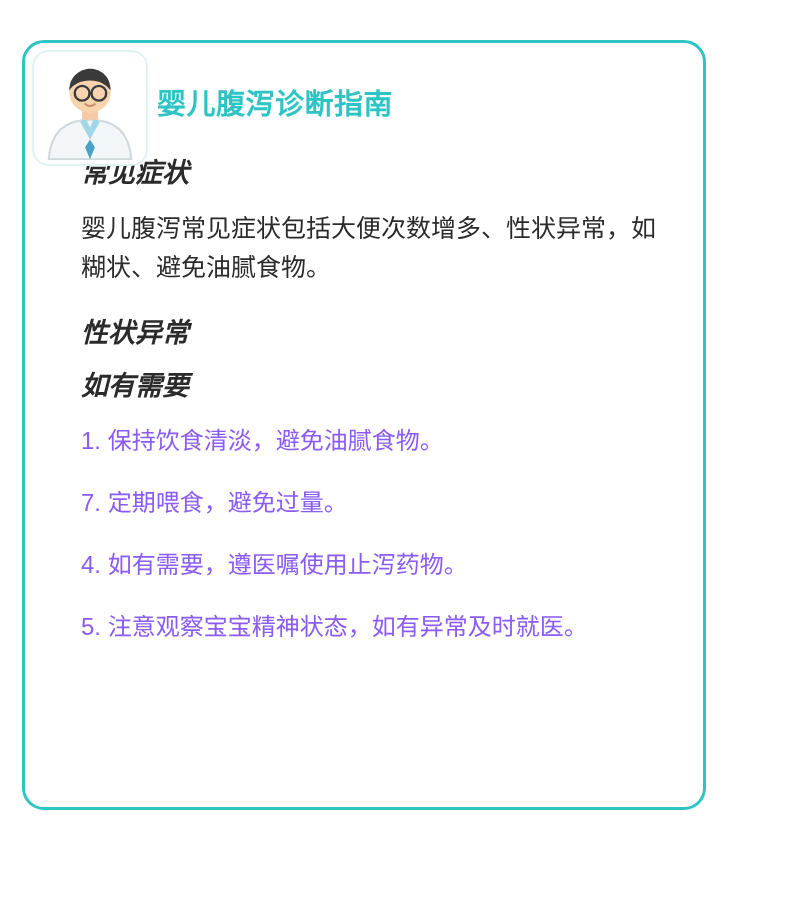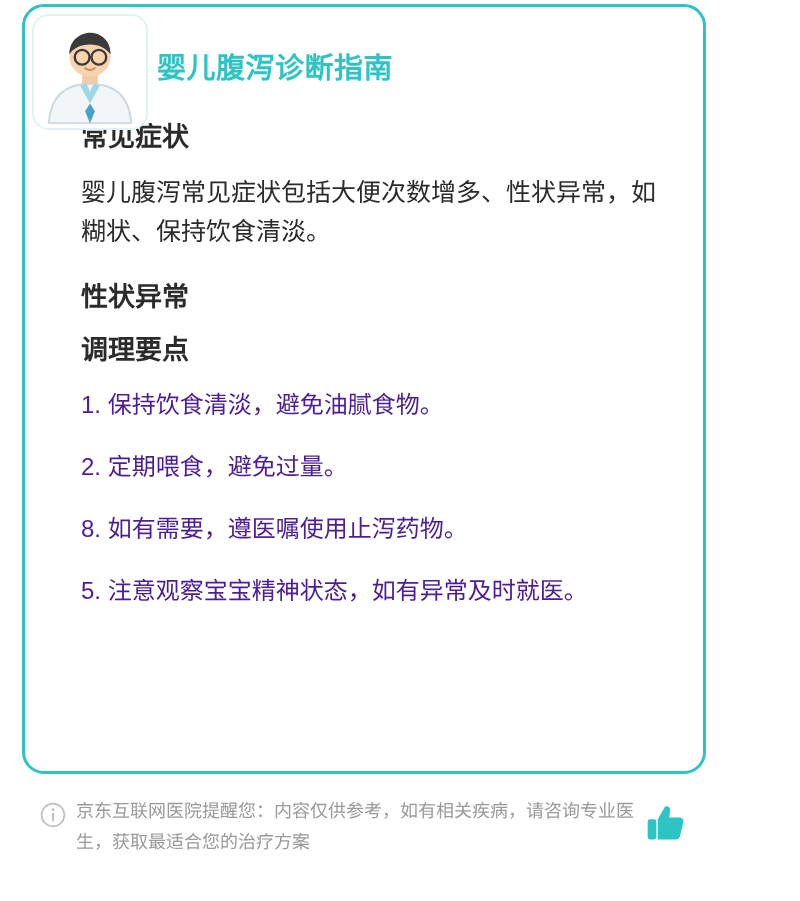--- a/index.html
+++ b/index.html
@@ -14,21 +14,21 @@
     font-family: "Liberation Sans", "DejaVu Sans", sans-serif;
     position: relative;
     overflow: hidden;
   }
 
   .page {
     position: relative;
     width: 728px;
     height: 901px;
     box-sizing: border-box;
-    padding: 4px 22px 0 22px;
+    padding: 40px 22px 0 22px;
   }
 
   
   .card {
     position: relative;
     border: 3px solid #2ec4c4;
     border-radius: 22px;
     background: #ffffff;
     padding: 26px 36px 40px 36px;
     box-sizing: border-box;
@@ -54,38 +54,39 @@
     line-height: 1.2;
     position: relative;
   }
 
   .section-heading {
     font-size: 27px;
     font-weight: bold;
     color: #2b2b2b;
     margin: 0 0 18px 20px;
     line-height: 1.3;
+    font-style: italic;
   }
 
   .section-body {
     font-size: 25px;
     color: #2b2b2b;
     line-height: 1.55;
     margin: 0 0 30px 20px;
     max-width: 660px;
   }
 
   .tips-list {
     list-style: none;
     margin: 0 0 4px 20px;
     padding: 0;
   }
   .tips-list li {
     font-size: 24px;
-    color: #4c1d95;
+    color: #8b5cf6;
     line-height: 1.5;
     margin-bottom: 26px;
   }
   .tips-list li:last-child {
     margin-bottom: 12px;
   }
 
   
   .footer {
     position: relative;
@@ -145,43 +146,29 @@
       <circle cx="52" cy="45" r="7.5" fill="none" stroke="#3a3a3a" stroke-width="2.4"></circle>
       <circle cx="69" cy="45" r="7.5" fill="none" stroke="#3a3a3a" stroke-width="2.4"></circle>
       <path d="M59.5 45 h2.5" stroke="#3a3a3a" stroke-width="2.4"></path>
 
       <path d="M55 56 q5 4 10 0" stroke="#c98b6a" stroke-width="2" fill="none" stroke-linecap="round"></path>
     </svg>
 
     <h1 class="card-title">婴儿腹泻诊断指南</h1>
 
     <h2 class="section-heading">常见症状</h2>
-    <p class="section-body">婴儿腹泻常见症状包括大便次数增多、性状异常，如糊状、保持饮食清淡。</p>
+    <p class="section-body">婴儿腹泻常见症状包括大便次数增多、性状异常，如糊状、避免油腻食物。</p>
 
     <h2 class="section-heading">性状异常</h2>
 
-    <h2 class="section-heading">调理要点</h2>
+    <h2 class="section-heading">如有需要</h2>
 
     <ul class="tips-list">
       <li>1. 保持饮食清淡，避免油腻食物。</li>
-      <li>2. 定期喂食，避免过量。</li>
-      <li>8. 如有需要，遵医嘱使用止泻药物。</li>
+      <li>7. 定期喂食，避免过量。</li>
+      <li>4. 如有需要，遵医嘱使用止泻药物。</li>
       <li>5. 注意观察宝宝精神状态，如有异常及时就医。</li>
     </ul>
 
   </div>
 
-  <div class="footer">
-    <svg class="footer-icon" viewBox="0 0 24 24" aria-hidden="true">
-      <circle cx="12" cy="12" r="10.5" fill="none" stroke="#bdbdbd" stroke-width="1.5"></circle>
-      <circle cx="12" cy="7" r="1.3" fill="#bdbdbd"></circle>
-      <rect x="11.1" y="10" width="1.8" height="8" rx="0.9" fill="#bdbdbd"></rect>
-    </svg>
-
-    <div class="footer-text">京东互联网医院提醒您：内容仅供参考，如有相关疾病，请咨询专业医生，获取最适合您的治疗方案</div>
-
-    <svg class="footer-thumb" viewBox="0 0 48 50">
-      <path d="M15 21 l8-14 c3.2-1 6 1.2 5.6 4.4 L27.4 19 h11.2 c3 0 5 2.4 4.3 5.2 l-3.6 15.2 c-0.5 2.2 -2.5 3.6 -4.8 3.6 H15 Z" fill="#2ec4c4"></path>
-      <rect x="4" y="21" width="9.5" height="22" rx="2.6" fill="#2ec4c4"></rect>
-    </svg>
-  </div>
 
 </div>
 
 </body></html>

